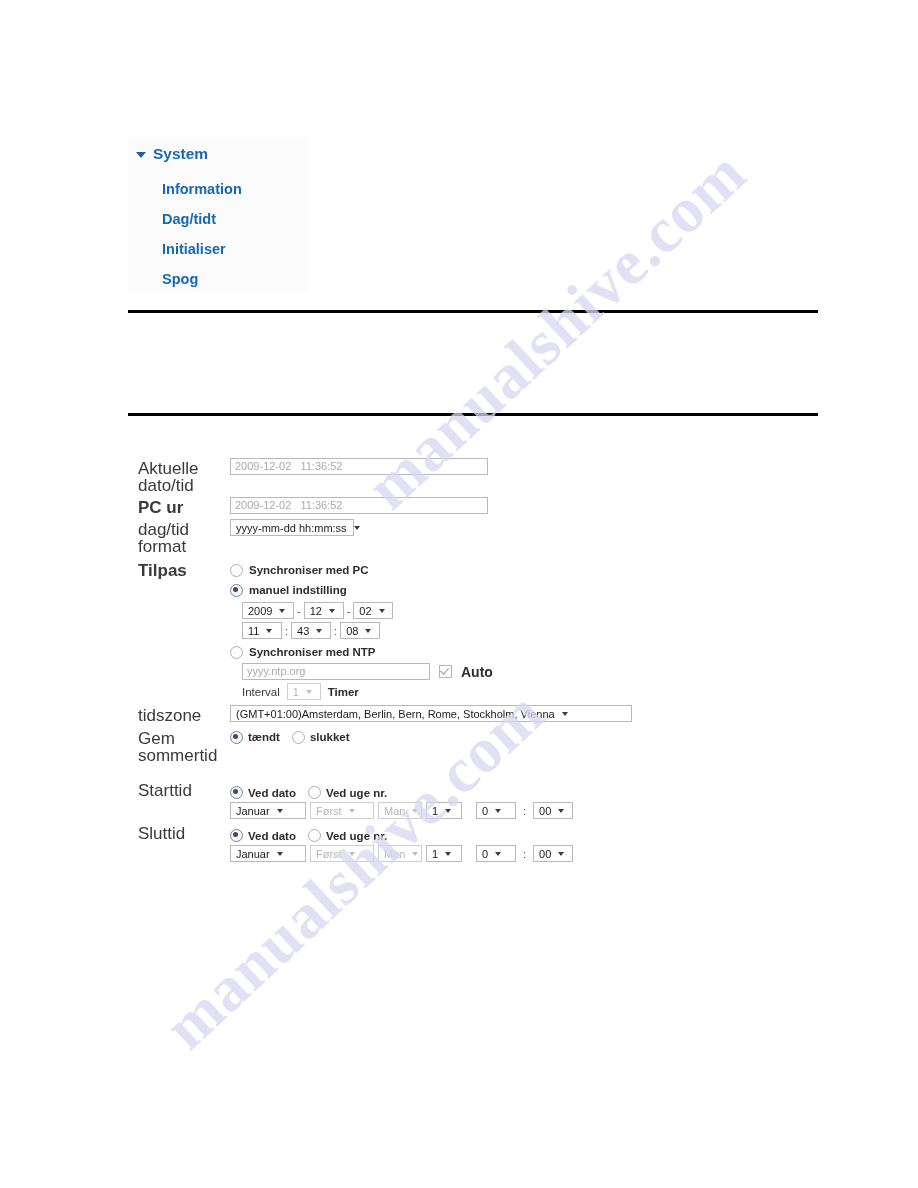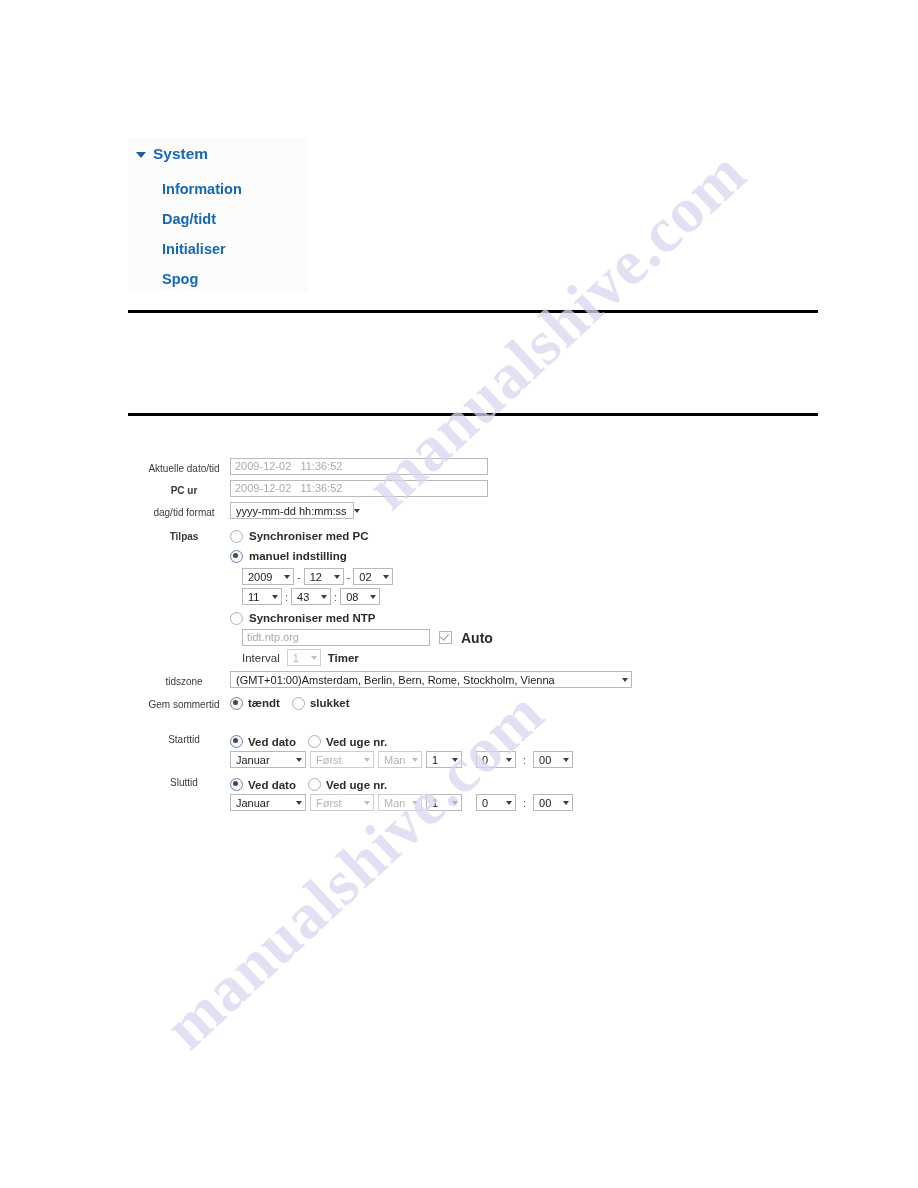--- a/index.html
+++ b/index.html
@@ -116,25 +116,24 @@
     color: #222;
   }
   .row {
     display: flex;
     align-items: flex-start;
     margin-bottom: 3px;
   }
   .lbl {
     width: 92px;
     flex: 0 0 92px;
-    font-size: 10px;
+    font-size: 17px;
     color: #3a3a3a;
     line-height: 17px;
     padding-top: 2px;
-    text-align: center;
   }
   .lbl.bold { font-weight: bold; }
   .ctl { flex: 1 1 auto; }
 
   .txtbox {
     box-sizing: border-box;
     height: 17px;
     border: 1px solid #b9b9b9;
     background: #ffffff;
     color: #aaaaaa;
@@ -146,21 +145,21 @@
     display: block;
   }
   .txtbox.wide  { width: 258px; }
   .txtbox.ntp   { width: 188px; margin-left: 0; }
 
   
   .sel {
     box-sizing: border-box;
     display: inline-flex;
     align-items: center;
-    justify-content: space-between;
+    justify-content: flex-start;
     height: 17px;
     border: 1px solid #b9b9b9;
     background: #ffffff;
     font-size: 11px;
     color: #1a1a1a;
     padding: 0 3px 0 5px;
     vertical-align: middle;
     font-family: "Liberation Sans", sans-serif;
     white-space: nowrap;
   }
@@ -394,21 +393,21 @@
         </div>
       </div>
 
       <div class="opt">
         <span class="radio"></span>
         <span>Synchroniser med NTP</span>
       </div>
 
 
       <div class="ntp-line" style="margin-left:12px;">
-        <div class="txtbox ntp">tidt.ntp.org</div>
+        <div class="txtbox ntp">yyyy.ntp.org</div>
         <span class="cbx on"></span>
         <span style="font-size:14px;font-weight:bold;color:#2c2c2c;">Auto</span>
       </div>
 
       <div class="intv-line" style="margin-left:12px;">
         <span class="t">Interval</span>
         <div class="sel sel-intv dis">
           <span>1</span>
           <span class="arrow"></span>
         </div>

